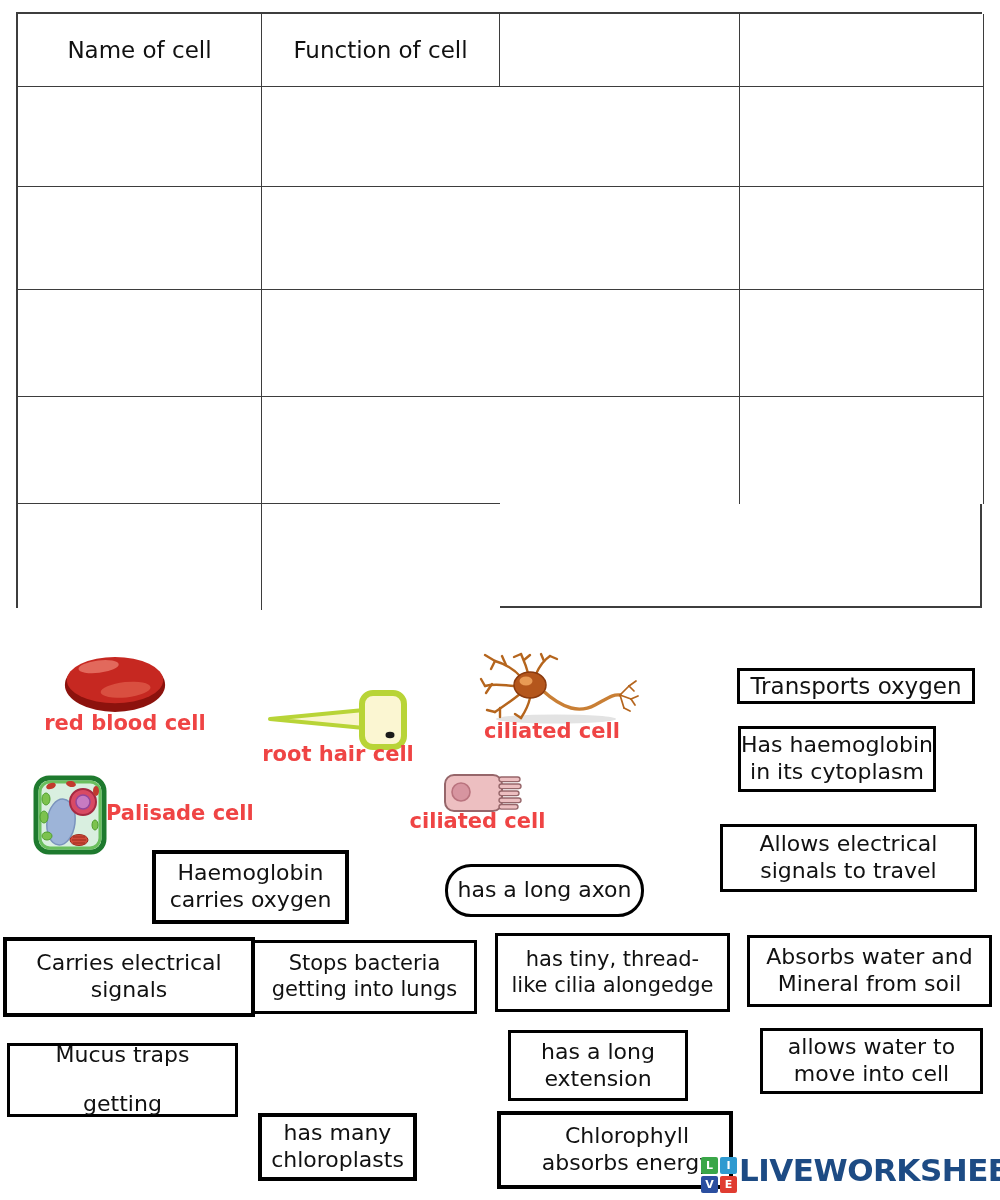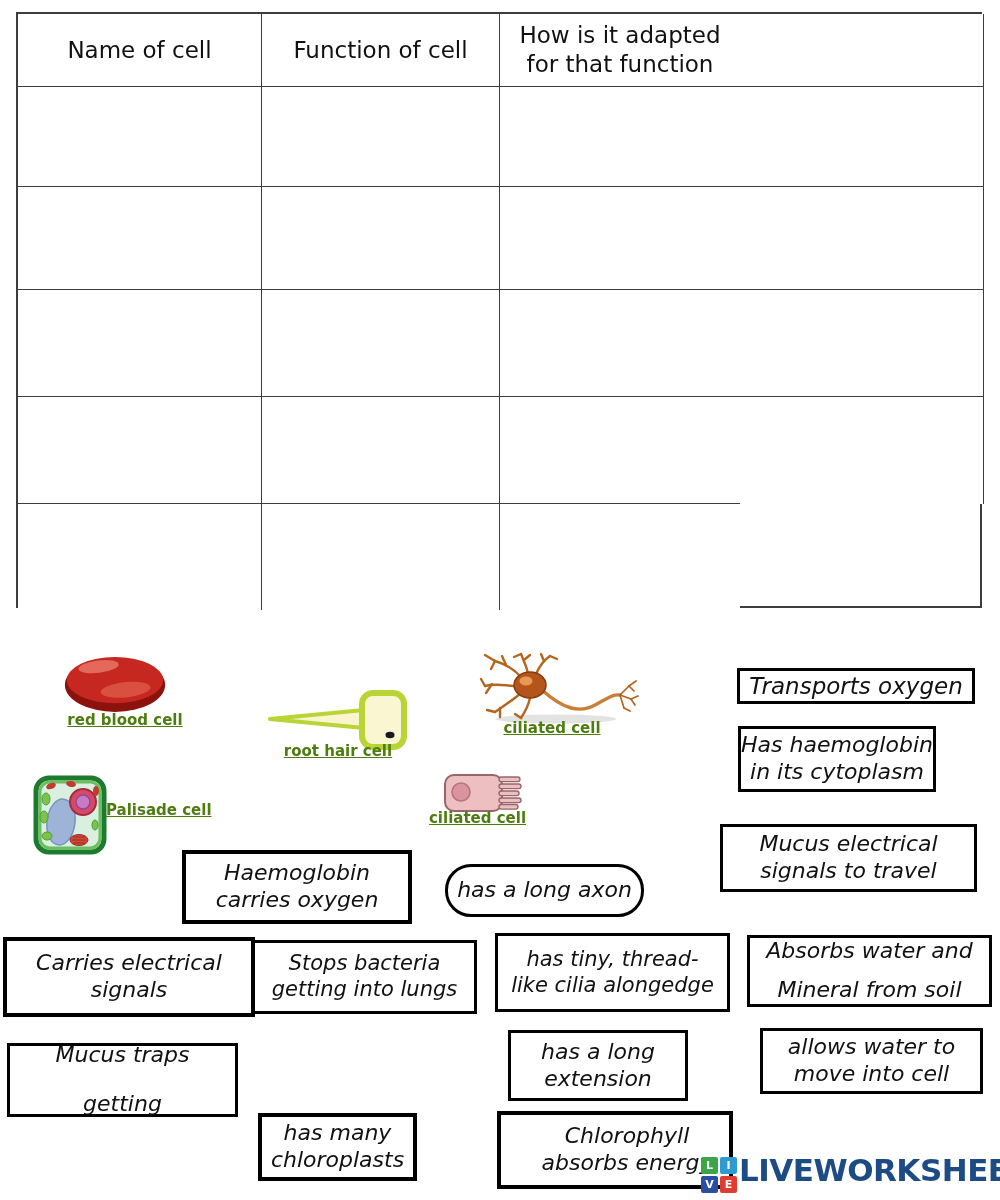--- a/index.html
+++ b/index.html
@@ -28,28 +28,28 @@
     display:flex; align-items:center; justify-content:center; text-align:center;
     font-size:23px; color:#111; line-height:1.25; padding:4px 10px; font-weight:500;
   }
 
   
   .abox {
     position:absolute; background:#fff; border:3px solid #000;
     display:flex; flex-direction:column; align-items:center; justify-content:center;
     text-align:center; color:#111; line-height:1.22; font-size:22px;
   }
-  .abox .bl { white-space:nowrap;font-style:italic; }
+  .abox .bl { white-space:nowrap; }
   .abox.thick { border-width:4px; }
 
   
   .img-wrap { position:absolute; }
   .img-label {
-    position:absolute; font-weight:bold; font-size:15px; color:#4d7c0f;
-    text-align:center; white-space:nowrap;text-decoration:underline;
+    position:absolute; font-weight:bold; font-size:21px; color:#ef4444;
+    text-align:center; white-space:nowrap;
   }
   .img-label.left-align { text-align:left; }
 
   
   .watermark { position:absolute; display:flex; align-items:flex-start; }
   .wm-blocks {
     display:grid; grid-template-columns:17px 17px; grid-template-rows:17px 17px;
     gap:2px; margin-top:6px;
   }
   .wm-block {
@@ -62,21 +62,20 @@
   }
 </style>
 </head>
 <body>
 
 <div id="page">
 
   <div class="ws-table">
     <div class="cell hcell">Name of cell</div>
     <div class="cell hcell">Function of cell</div>
-    <div class="cell hcell last-col">How is it adapted for that function</div>
 
     <div class="cell"></div>
     <div class="cell"></div>
     <div class="cell"></div>
     <div class="cell last-col"></div>
 
     <div class="cell"></div>
     <div class="cell"></div>
     <div class="cell"></div>
     <div class="cell last-col"></div>
@@ -198,25 +197,25 @@
   <div class="abox" style="left:737px; top:668px; width:238px; height:36px; font-size:23px;">
     <span class="bl">Transports oxygen</span>
   </div>
 
   <div class="abox" style="left:738px; top:726px; width:198px; height:66px;">
     <span class="bl">Has haemoglobin</span>
     <span class="bl">in its cytoplasm</span>
   </div>
 
   <div class="abox" style="left:720px; top:824px; width:257px; height:68px;">
-    <span class="bl">Mucus electrical</span>
+    <span class="bl">Allows electrical</span>
     <span class="bl">signals to travel</span>
   </div>
 
-  <div class="abox thick" style="left:152px; top:850px; width:230px; height:74px;margin-left:30px;">
+  <div class="abox thick" style="left:152px; top:850px; width:197px; height:74px;">
     <span class="bl">Haemoglobin</span>
     <span class="bl">carries oxygen</span>
   </div>
 
   <div class="abox" style="left:445px; top:864px; width:199px; height:53px;border-radius:26px;">
     <span class="bl">has a long axon</span>
   </div>
 
   <div class="abox thick" style="left:3px; top:937px; width:252px; height:80px;">
     <span class="bl">Carries electrical</span>
@@ -226,21 +225,21 @@
   <div class="abox" style="left:252px; top:940px; width:225px; height:74px; font-size:21px;">
     <span class="bl">Stops bacteria</span>
     <span class="bl">getting into lungs</span>
   </div>
 
   <div class="abox" style="left:495px; top:933px; width:235px; height:79px; font-size:21px;">
     <span class="bl">has tiny, thread-</span>
     <span class="bl">like cilia alongedge</span>
   </div>
 
-  <div class="abox" style="left:747px; top:935px; width:245px; height:72px;justify-content:space-between;">
+  <div class="abox" style="left:747px; top:935px; width:245px; height:72px;">
     <span class="bl">Absorbs water and</span>
     <span class="bl">Mineral from  soil</span>
   </div>
 
   <div class="abox" style="left:7px; top:1043px; width:231px; height:74px;gap:22px;">
     <span class="bl">Mucus traps</span>
     <span class="bl">getting</span>
   </div>
 
 

